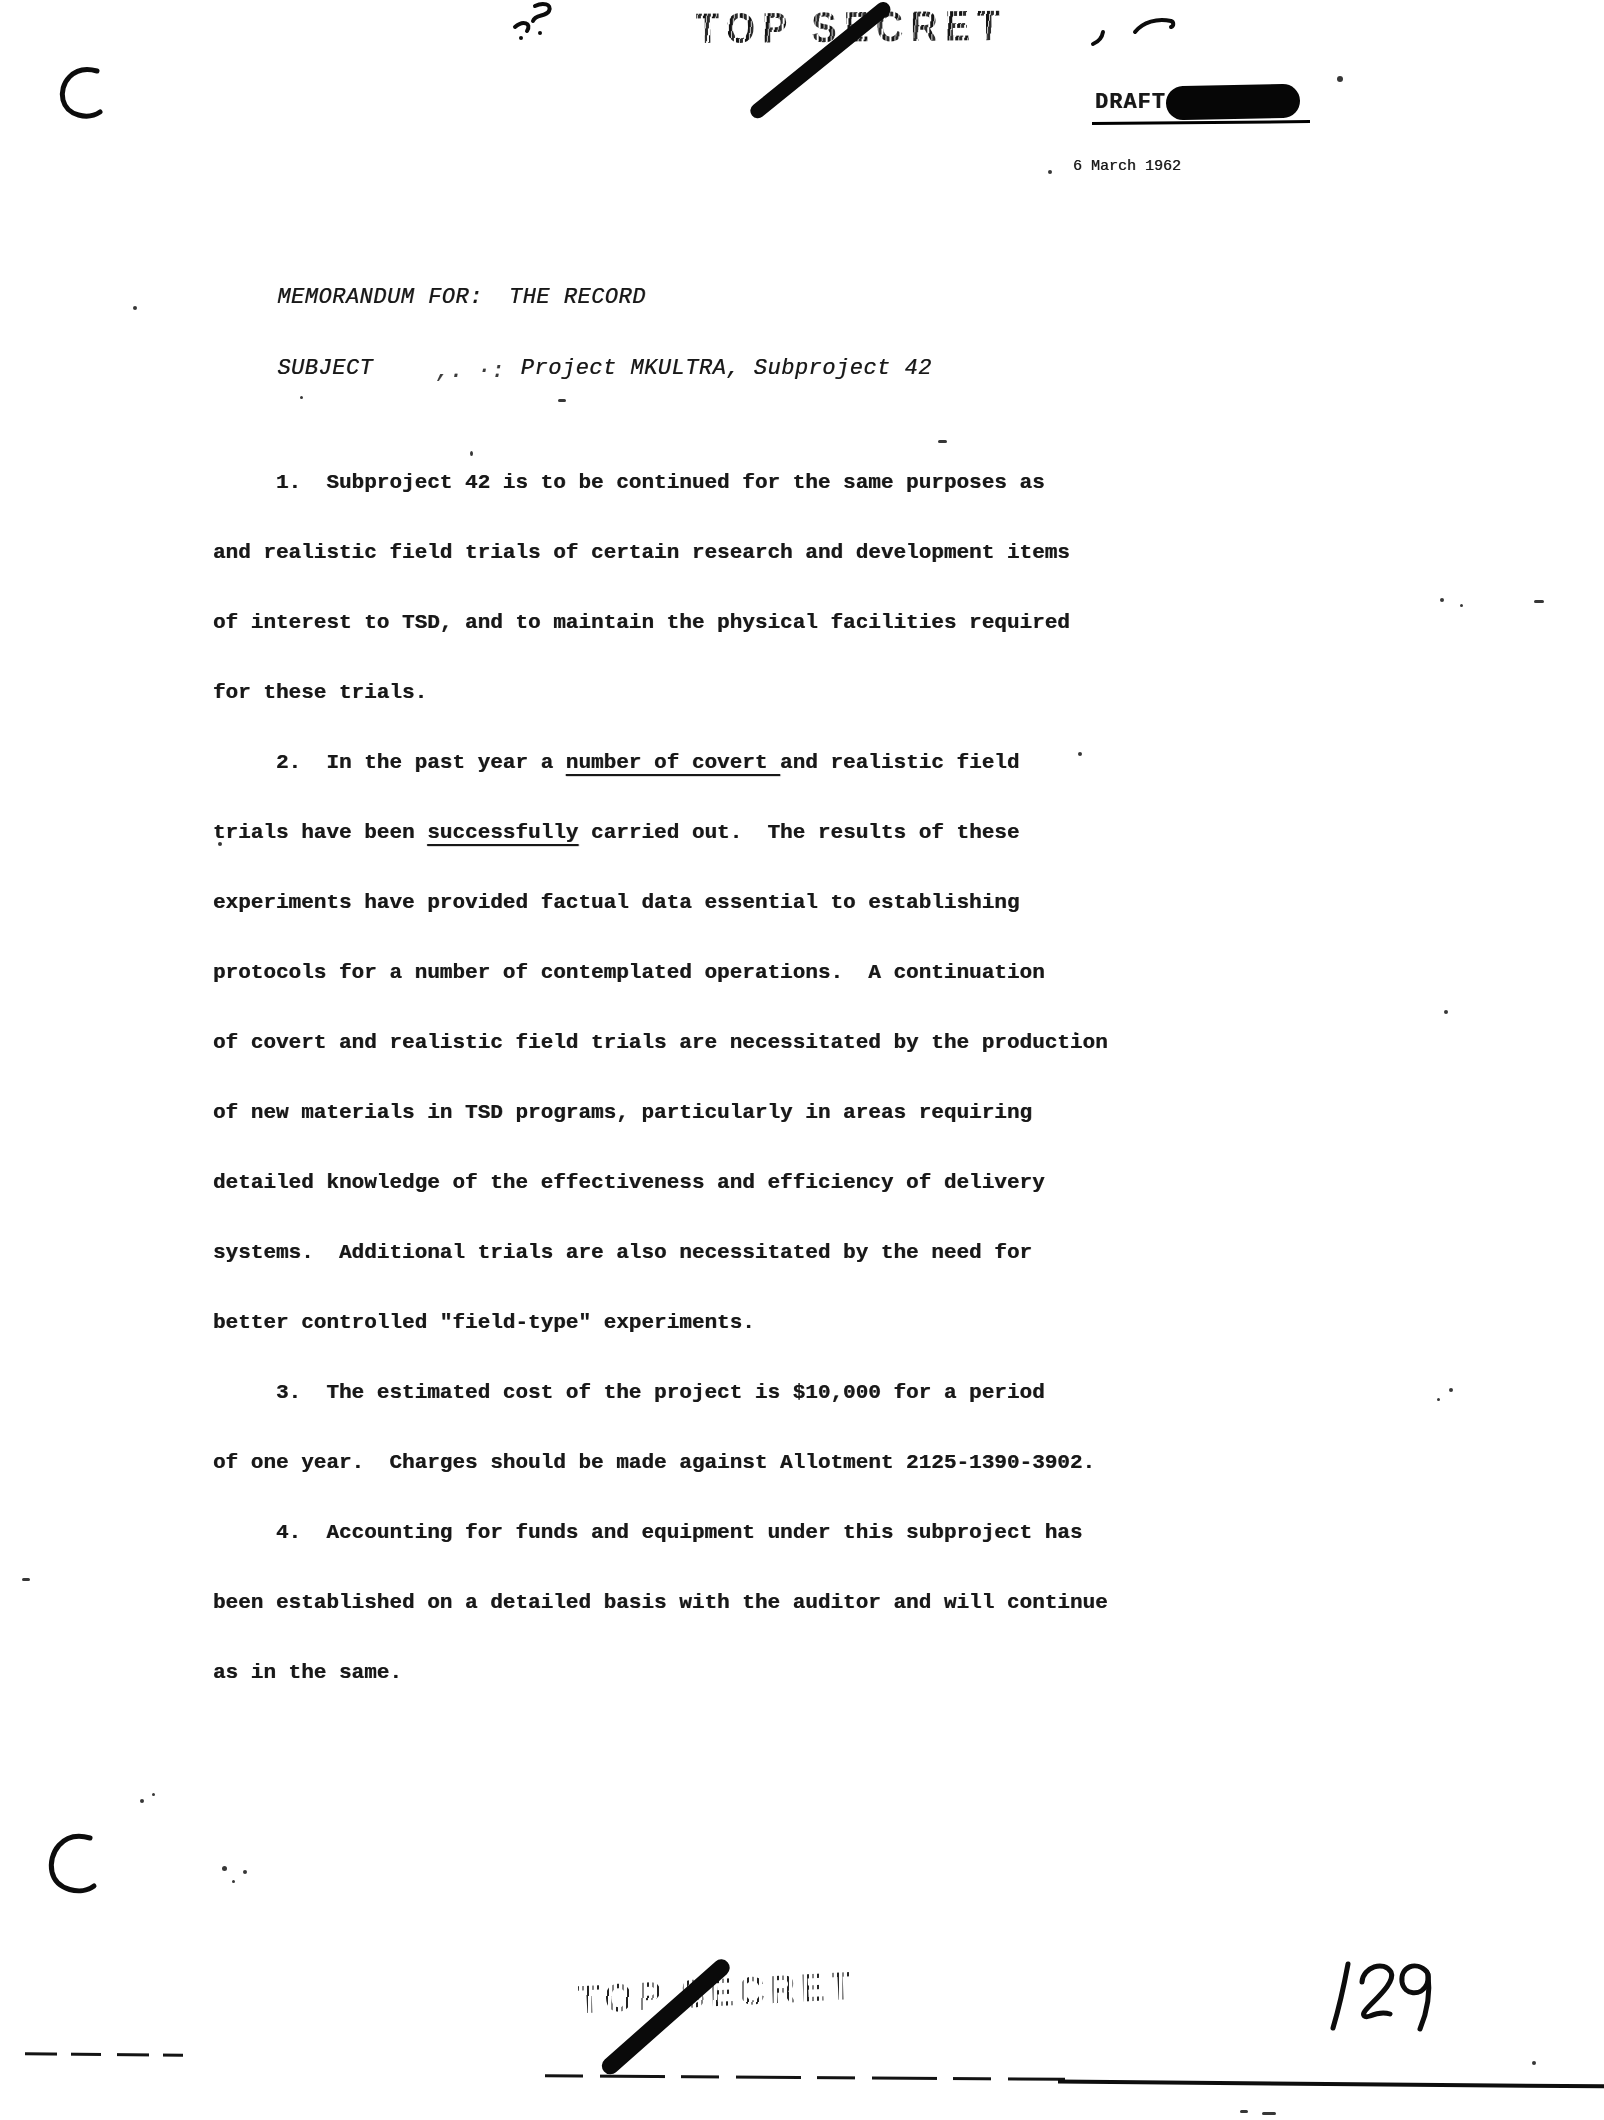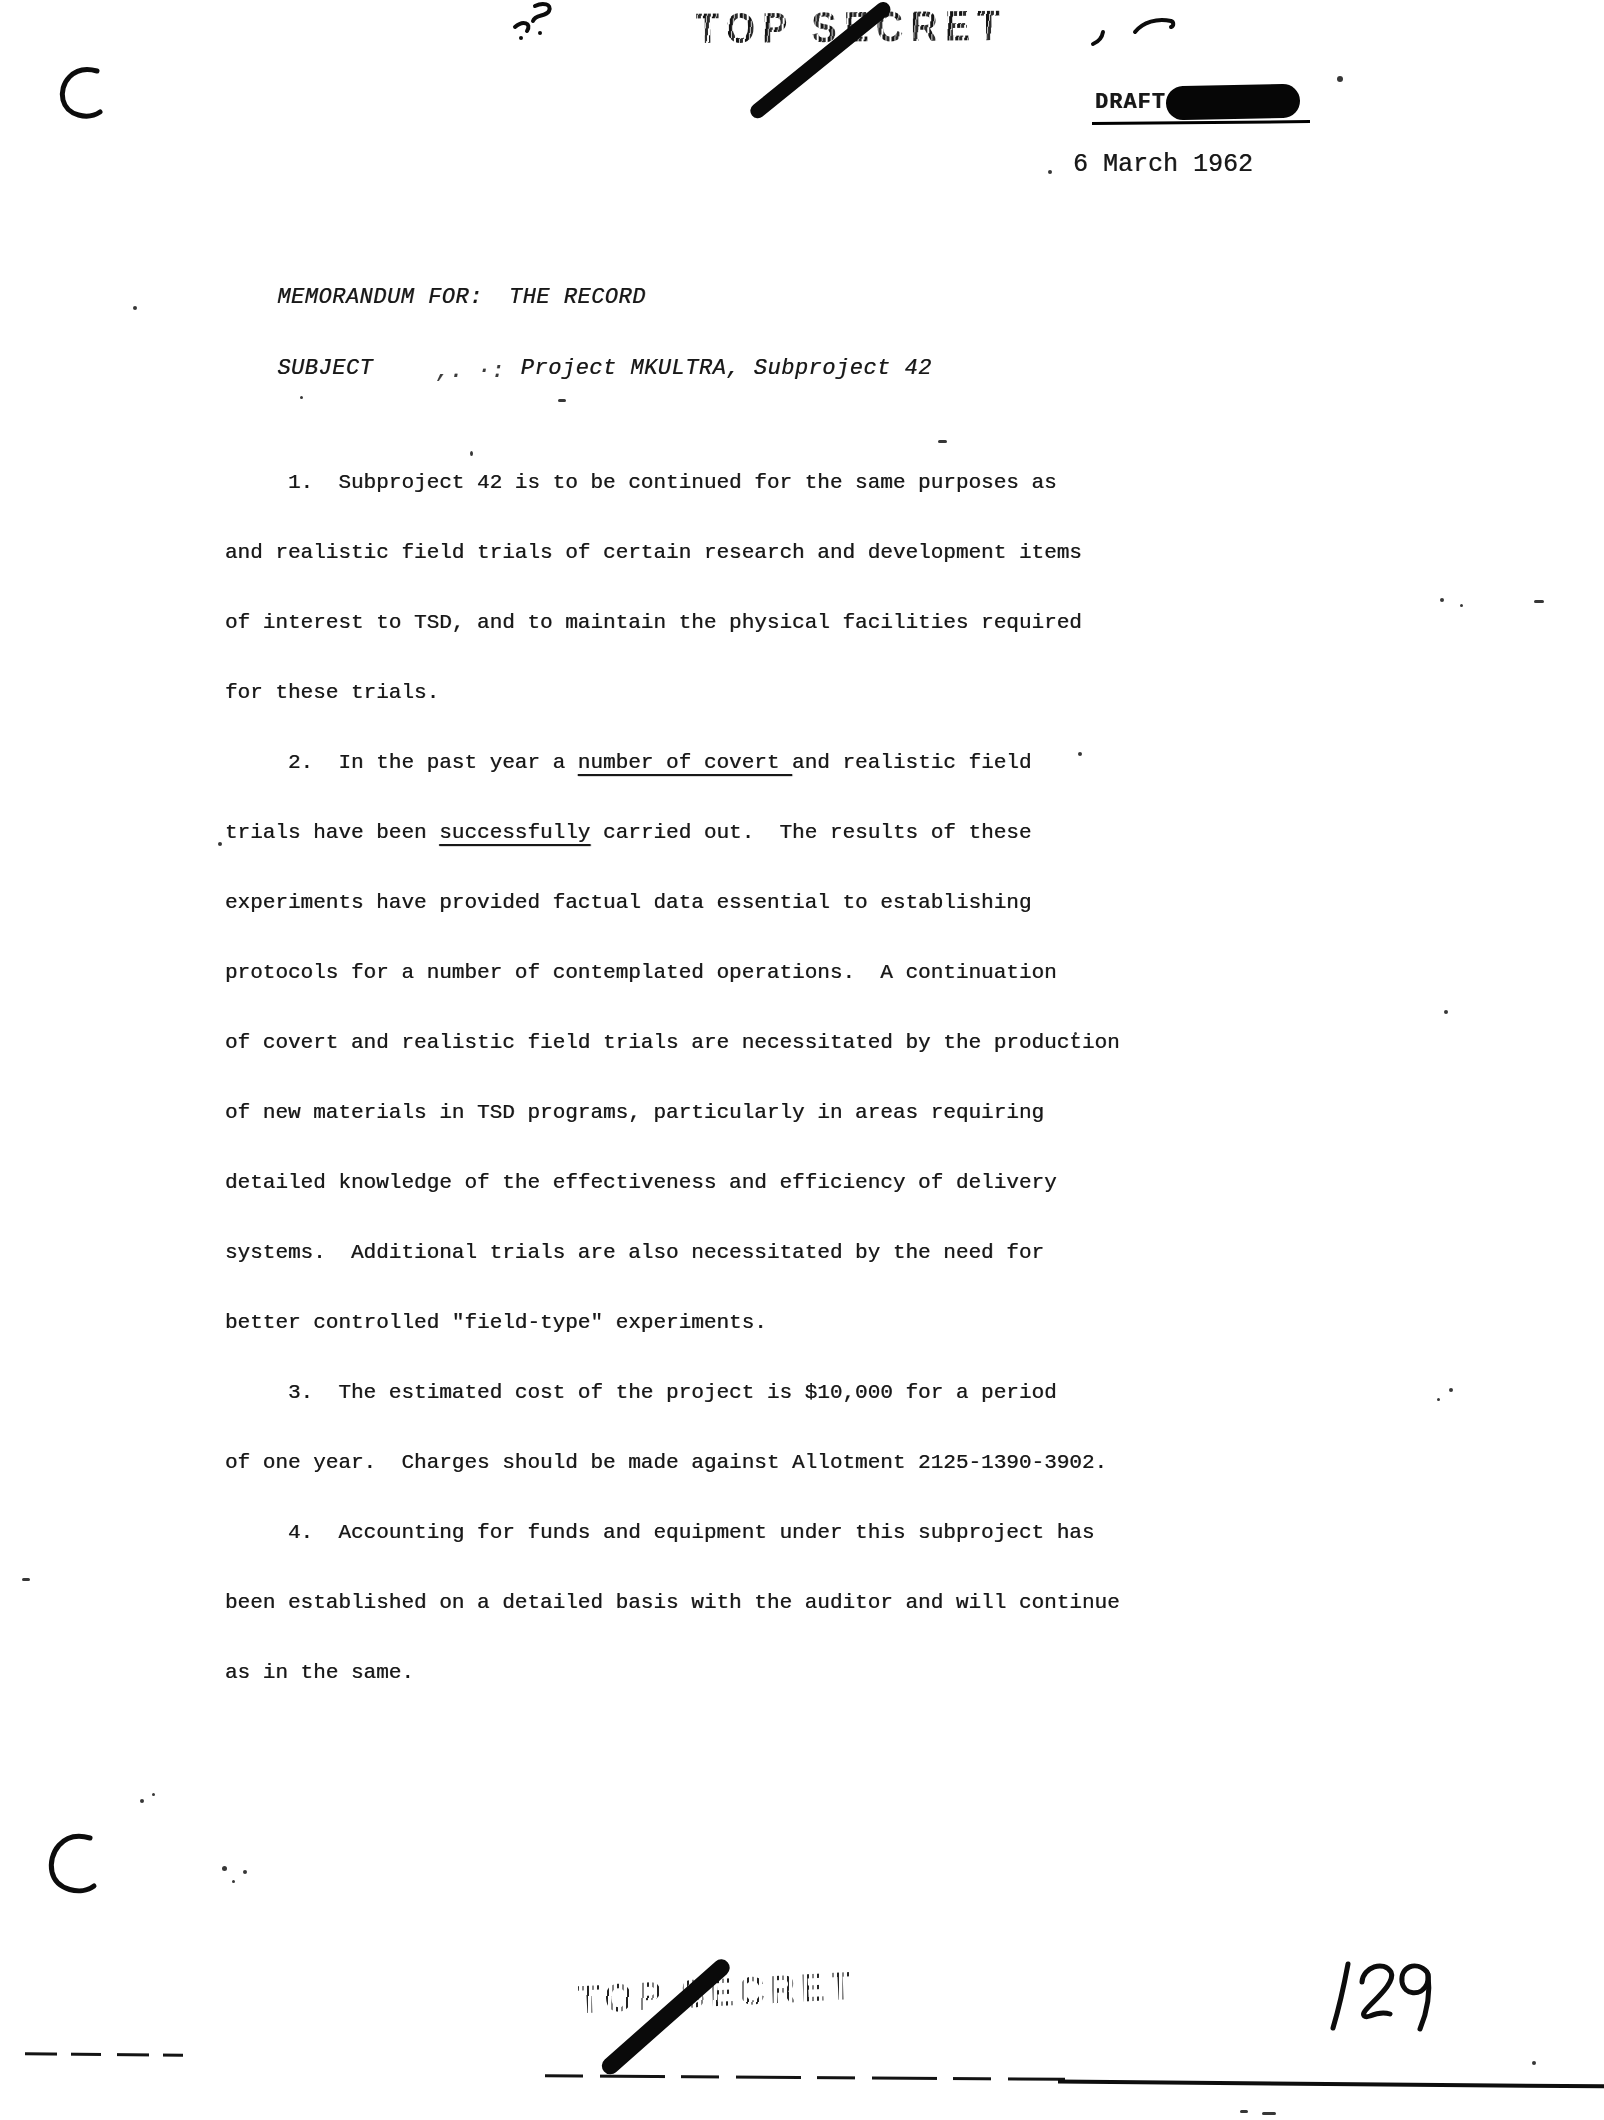--- a/index.html
+++ b/index.html
@@ -8,28 +8,28 @@
     background:#ffffff;
     font-family:"Liberation Mono","DejaVu Sans Mono",monospace;
   }
   .abs{position:absolute;}
   
   .typed{
     color:#181818;
     text-shadow:0.4px 0.3px 0.6px rgba(25,25,25,.55), -0.3px 0 0.4px rgba(25,25,25,.3);
   }
   .hdr{font-size:22px;letter-spacing:.5px;white-space:pre;font-style:italic;}
-  .memo-body{top:448px;left:225px;width:1180px;font-size:21px;}
+  .memo-body{top:448px;left:213px;width:1180px;font-size:21px;font-weight:bold;}
   .tline{height:70px;line-height:70px;white-space:pre;}
   .tline u{text-decoration-thickness:2px;text-underline-offset:6px;}
   
   .draft{top:90px;left:1095px;font-size:22px;font-weight:700;letter-spacing:1px;}
   .redaction{top:85px;left:1166px;width:134px;height:34px;background:#060606;border-radius:17px;transform:rotate(-1.2deg);}
   .draft-underline{top:121px;left:1092px;width:218px;height:3px;background:#000;transform:rotate(-0.5deg);}
-  .dateline{top:150px;left:1073px;font-size:25px;}
+  .dateline{top:158px;left:1073px;font-size:15px;}
   
   .stamp{
     font-family:"Liberation Sans","DejaVu Sans",sans-serif;font-weight:700;
     background-image:repeating-linear-gradient(100deg,rgba(8,8,8,.95) 0 3px,rgba(8,8,8,.18) 3px 4px,rgba(8,8,8,.85) 4px 7px,rgba(8,8,8,0) 7px 9px);
     -webkit-background-clip:text;background-clip:text;color:transparent;
     white-space:nowrap;
   }
   .stamp-top{top:6px;left:696px;font-size:38px;letter-spacing:7px;transform:scaleY(1.12) rotate(-0.5deg);}
   .stamp-bottom{
     top:1972px;left:578px;font-size:36px;letter-spacing:5px;transform:rotate(-3deg) scaleY(1.1);

